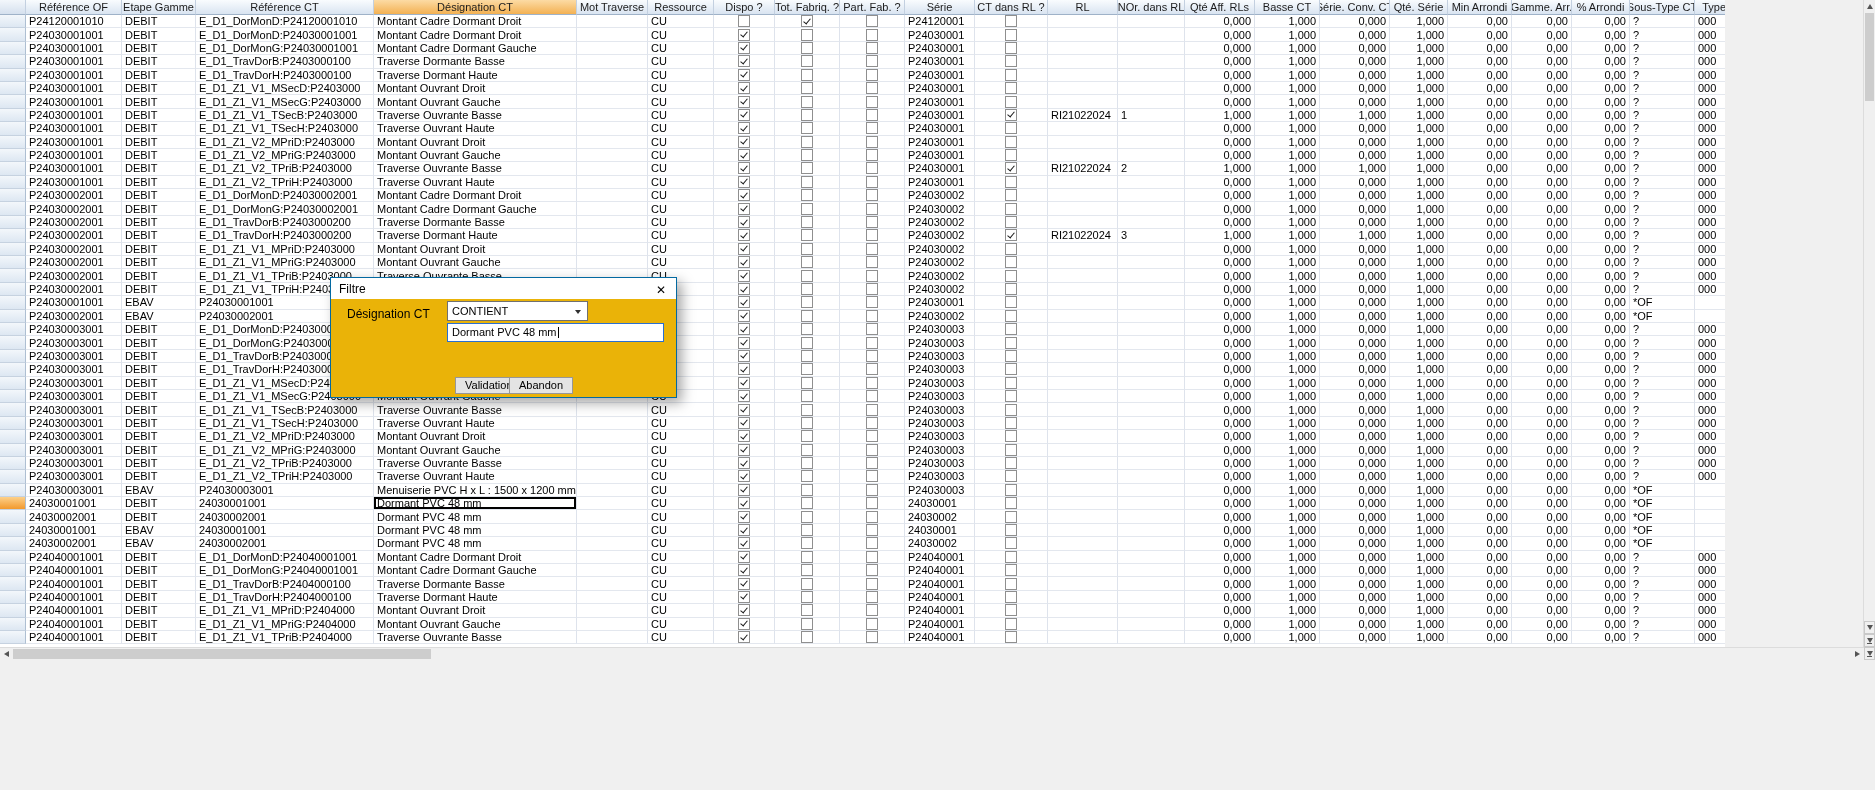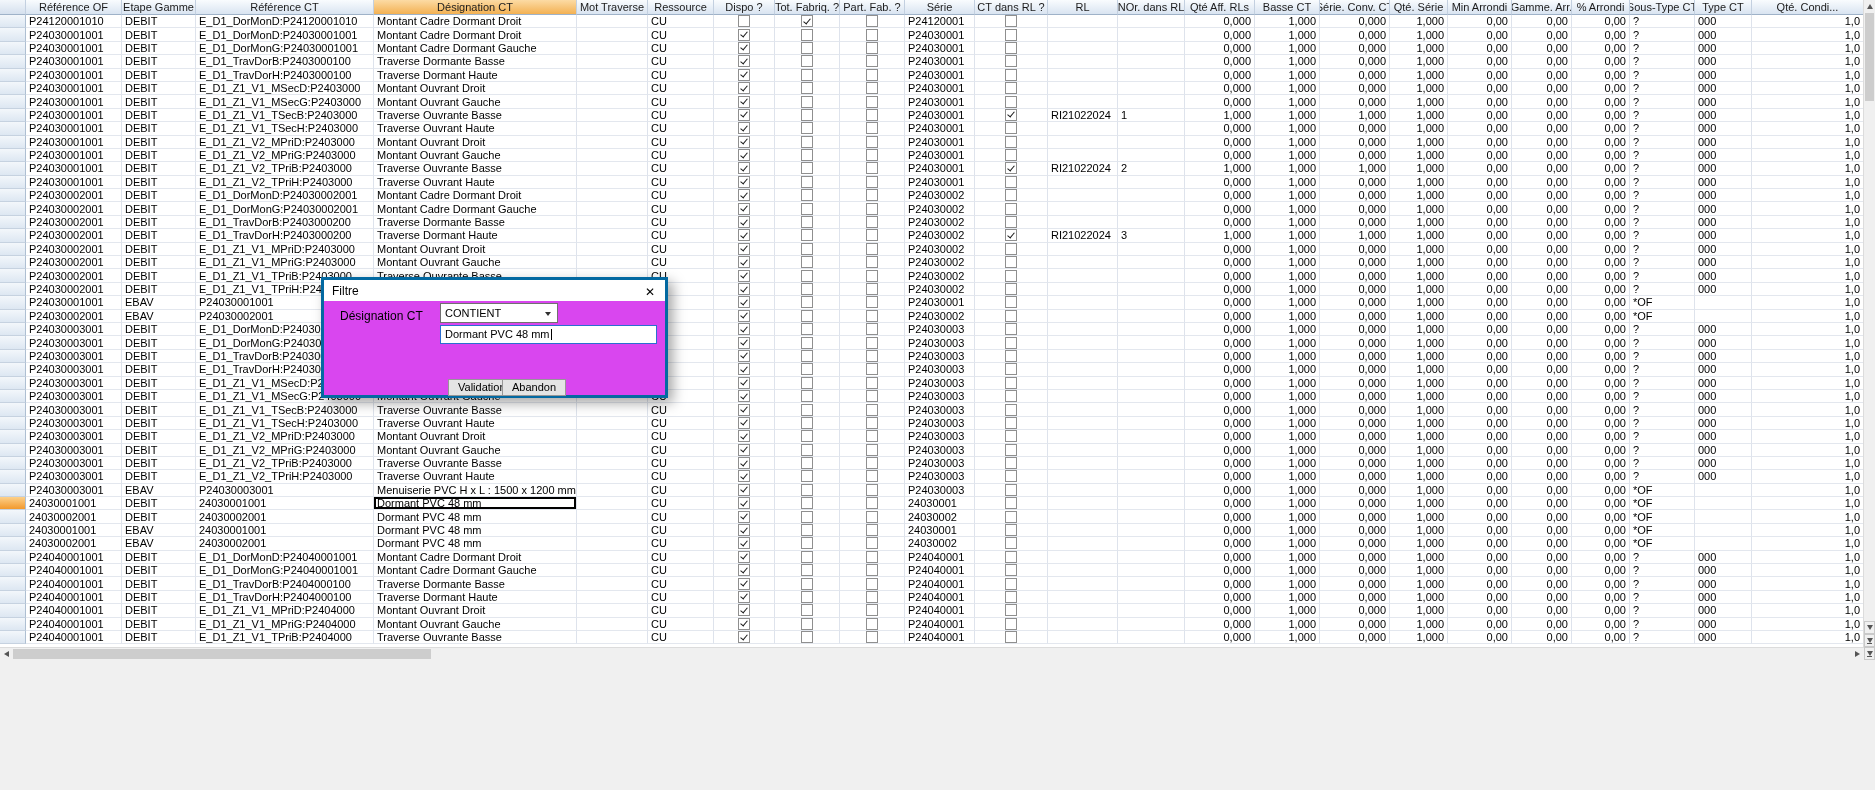--- a/index.html
+++ b/index.html
@@ -3,21 +3,21 @@
 <meta charset="utf-8">
 <style>
   html,body{margin:0;padding:0}
   body{
     width:1875px;height:790px;position:relative;overflow:hidden;
     background:#f0f0f0;
     font-family:"Liberation Sans","DejaVu Sans",sans-serif;
     -webkit-font-smoothing:antialiased;
   }
   
-  .grid-area{position:absolute;left:0;top:0;width:1864px;height:647px;background:#fff;overflow:hidden}
+  .grid-area{position:absolute;left:0;top:0;width:1725px;height:647px;background:#fff;overflow:hidden}
   #grid{display:grid;width:1864px}
   #grid > div{box-sizing:border-box;overflow:hidden;white-space:nowrap;font-size:11px}
   .hcell{
     background:linear-gradient(#f9fcfe,#d9e4f1);
     border-right:1px solid #c3d0e0;border-bottom:1px solid #9fb2c8;
     display:flex;align-items:center;justify-content:center;
     color:#1b1b1b;padding:0 2px;
   }
   .hcell.corner{background:linear-gradient(#f3f7fb,#d5e0ee)}
   .hcell.orange{background:linear-gradient(#fcdba4,#f3b153)}
@@ -52,30 +52,30 @@
   .hs-left{left:0;top:0;width:13px;height:12px}
   .hs-right{right:0;top:0;width:13px;height:12px}
   .hs-thumb{position:absolute;left:13px;top:1px;width:418px;height:10px;background:#cdcdcd}
   .tri-up{width:0;height:0;border-left:3.5px solid transparent;border-right:3.5px solid transparent;border-bottom:5px solid #555}
   .tri-down{width:0;height:0;border-left:3.5px solid transparent;border-right:3.5px solid transparent;border-top:5px solid #555}
   .tri-left{width:0;height:0;border-top:3.5px solid transparent;border-bottom:3.5px solid transparent;border-right:5px solid #555}
   .tri-right{width:0;height:0;border-top:3.5px solid transparent;border-bottom:3.5px solid transparent;border-left:5px solid #555}
   .mini-bar{position:absolute;bottom:2px;left:2px;right:2px;height:1.5px;background:#555}
   
   .dialog{
-    position:absolute;left:321px;top:277px;width:347px;height:121px;
-    background:#d946ef;border:3px solid #0369a1;
+    position:absolute;left:330px;top:277px;width:347px;height:121px;
+    background:#eab308;border:1px solid #0369a1;
     box-shadow:5px 5px 12px rgba(0,0,0,.35);z-index:50;box-sizing:border-box;
   }
   .dlg-title{position:relative;height:21px;background:#fff}
   .dlg-title-text{position:absolute;left:8px;top:4px;font-size:12px;color:#000}
   .dlg-close{position:absolute;right:0;top:0;width:30px;height:21px;text-align:center;line-height:21px;cursor:default}
   .x-icon{font-size:12px;color:#000}
   .dlg-label{position:absolute;left:16px;top:29px;font-size:12px;color:#000}
-  .combo{position:absolute;left:116px;top:23px;width:118px;height:20px;background:#fff;border:1px solid #707070;box-sizing:border-box}
+  .combo{position:absolute;left:116px;top:23px;width:141px;height:20px;background:#fff;border:1px solid #707070;box-sizing:border-box}
   .combo-text{position:absolute;left:4px;top:3px;font-size:11px;color:#000}
   .combo-arrow{position:absolute;right:6px;top:8px;width:0;height:0;border-left:3.5px solid transparent;border-right:3.5px solid transparent;border-top:4px solid #303030}
   .filter-input{
     position:absolute;left:116px;top:45px;width:217px;height:19px;background:#fff;
     border:1px solid #2a6fd0;box-sizing:border-box;font-size:11px;line-height:17px;padding-left:4px;color:#000;
   }
   .caret{display:inline-block;width:1px;height:11px;background:#000;vertical-align:-2px;margin-left:1px}
   .btn{
     position:absolute;top:99px;height:17px;padding:0 9px;font-size:11px;line-height:15px;
     background:#e4e4e4;border:1px solid #979797;color:#000;font-family:inherit;

